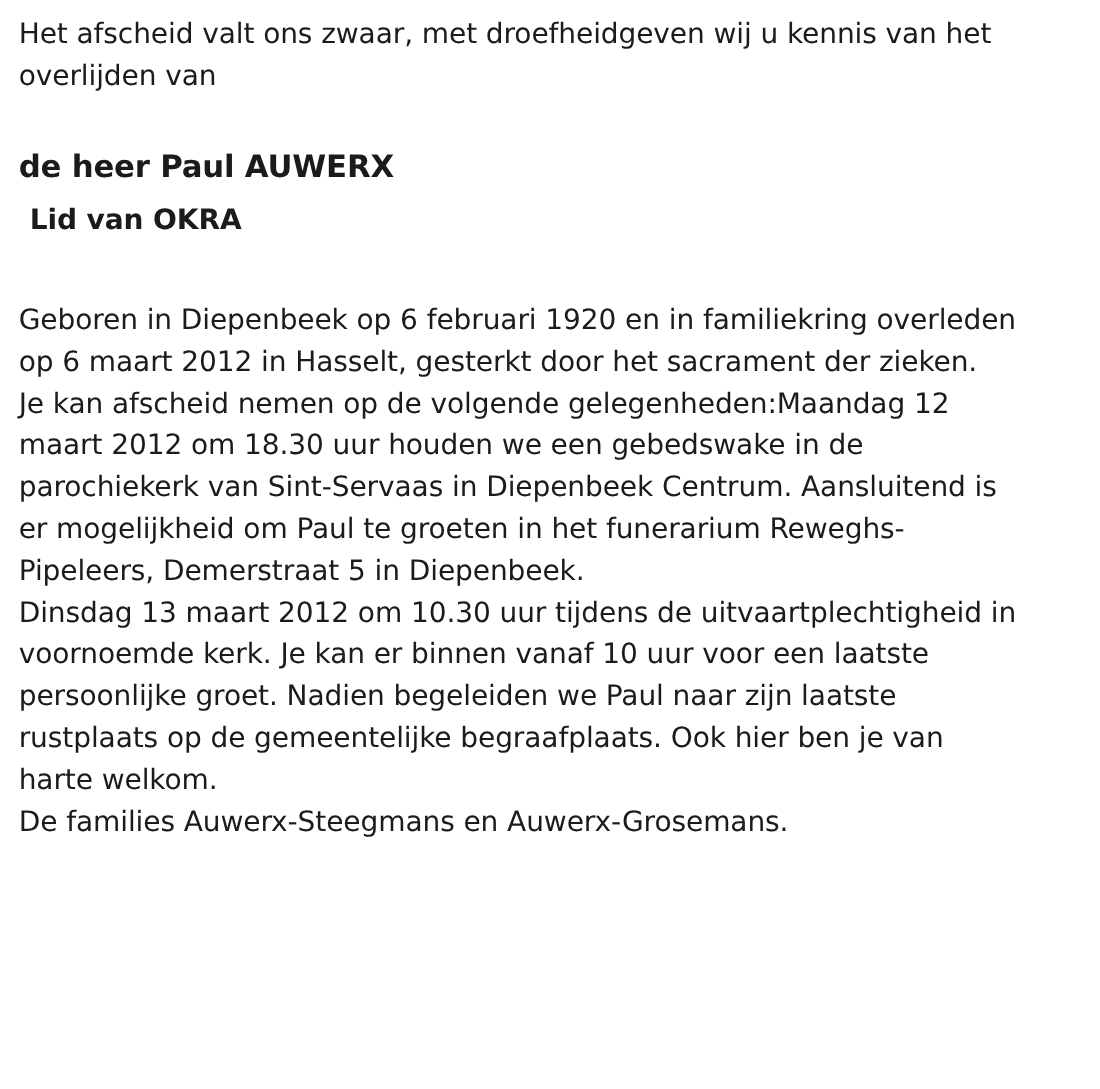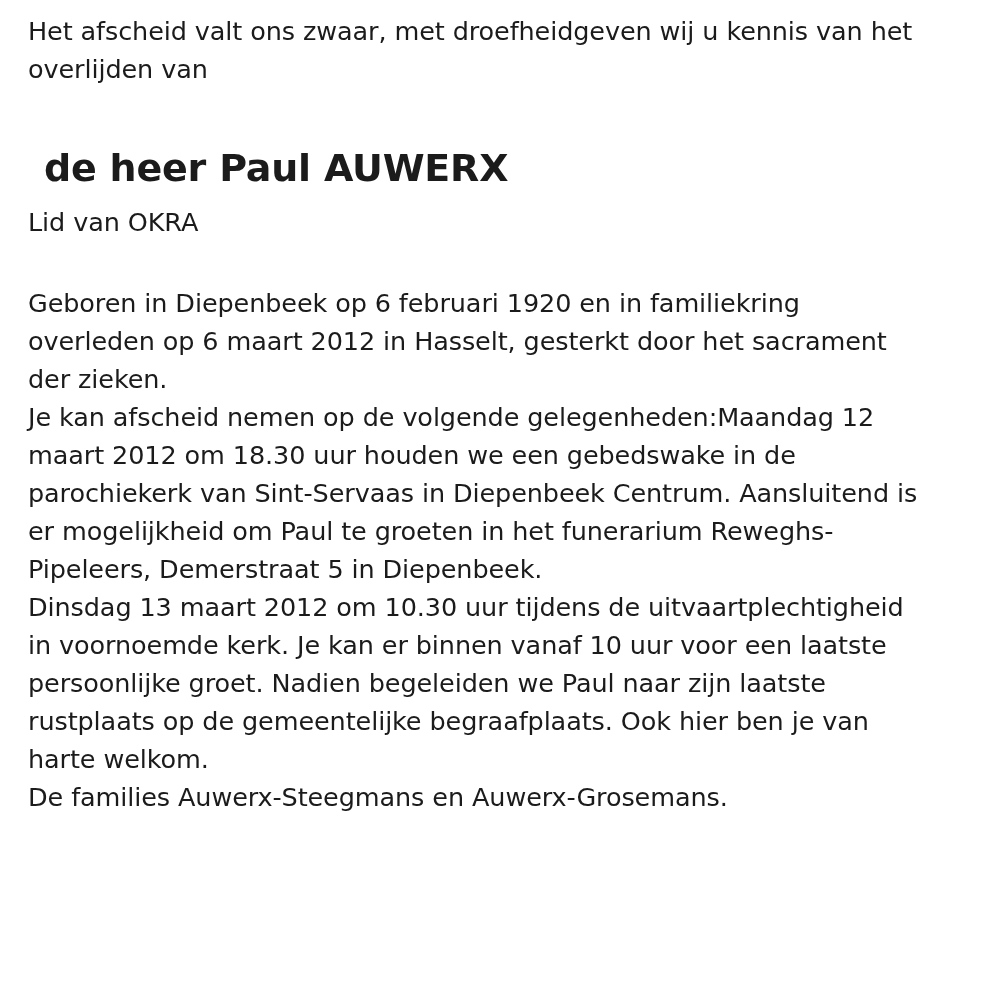--- a/index.html
+++ b/index.html
@@ -13,21 +13,21 @@
     height: 990px;
     overflow: hidden;
     font-family: "DejaVu Sans", "Liberation Sans", sans-serif;
     color: #1b1b1b;
     -webkit-font-smoothing: antialiased;
   }
 
   .notice {
     box-sizing: border-box;
     width: 944px;
-    padding: 12px 14px 0 28px;
+    padding: 12px 14px 0 17px;
   }
 
   
   .para {
     font-size: 25.5px;
     line-height: 38px;
     font-weight: 400;
     letter-spacing: -0.1px;
     margin: 0;
     white-space: pre-line;   
@@ -38,33 +38,33 @@
   .intro {
     margin-bottom: 0;
   }
 
   
   .gap-lg { height: 44px; }
   .gap-md { height: 38px; }
 
   
   .deceased-name {
-    font-size: 38px;
+    font-size: 28px;
     line-height: 40px;
     font-weight: 700;
     letter-spacing: -0.2px;
-    margin: 16px;
+    margin: 0;
   }
 
   .deceased-sub {
     font-size: 25.5px;
     line-height: 36px;
-    font-weight: 400;
+    font-weight: 700;
     letter-spacing: -0.1px;
-    margin: 0;
+    margin: 10px;
   }
 </style>
 </head>
 <body>
 
 <article class="notice">
 
   <p class="para intro">Het afscheid valt ons zwaar, met droefheidgeven wij u kennis van het overlijden van</p>
 
   <div class="gap-lg"></div>

